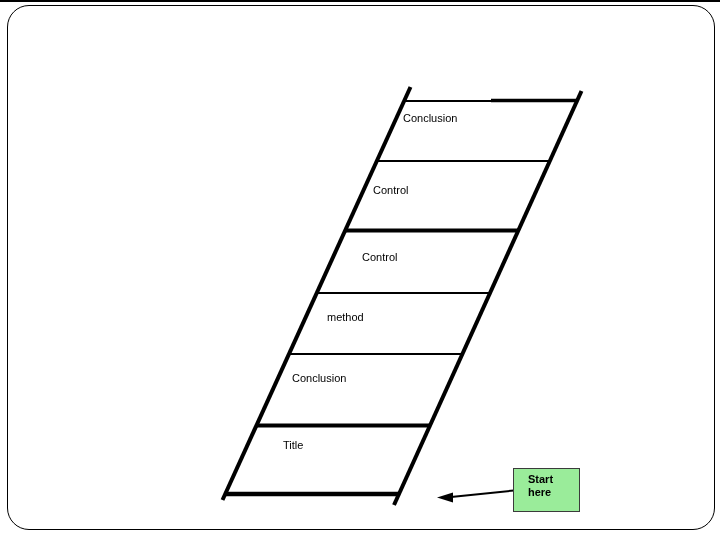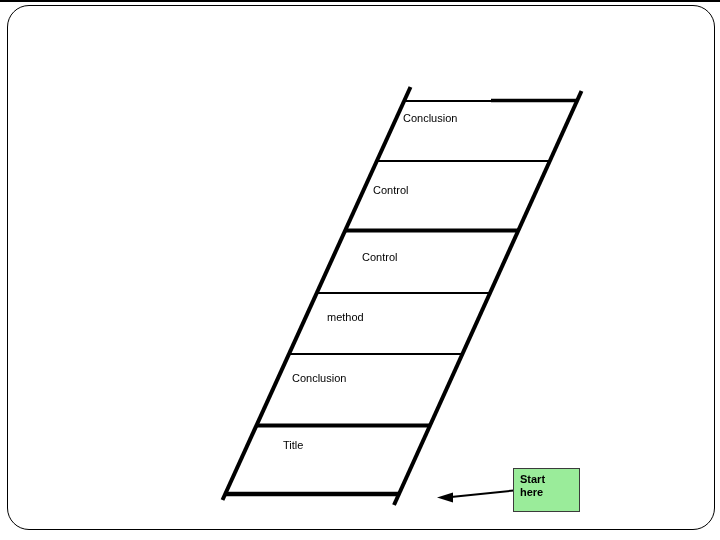--- a/index.html
+++ b/index.html
@@ -49,21 +49,21 @@
     font-size: 11px;
     color: #000000;
     white-space: nowrap;
   }
   .start-box {
     position: absolute;
     left: 513px; top: 468px;
     width: 67px; height: 44px;
     border: 1px solid #3b3b3b;
     box-sizing: border-box;
-    padding: 4px 0 0 6px;
+    padding: 4px 0 0 14px;
   }
   .start-box-text {
     font-size: 11px;
     font-weight: bold;
     line-height: 13px;
     color: #000000;
     width: 42px;
   }
 </style>
 </head>

